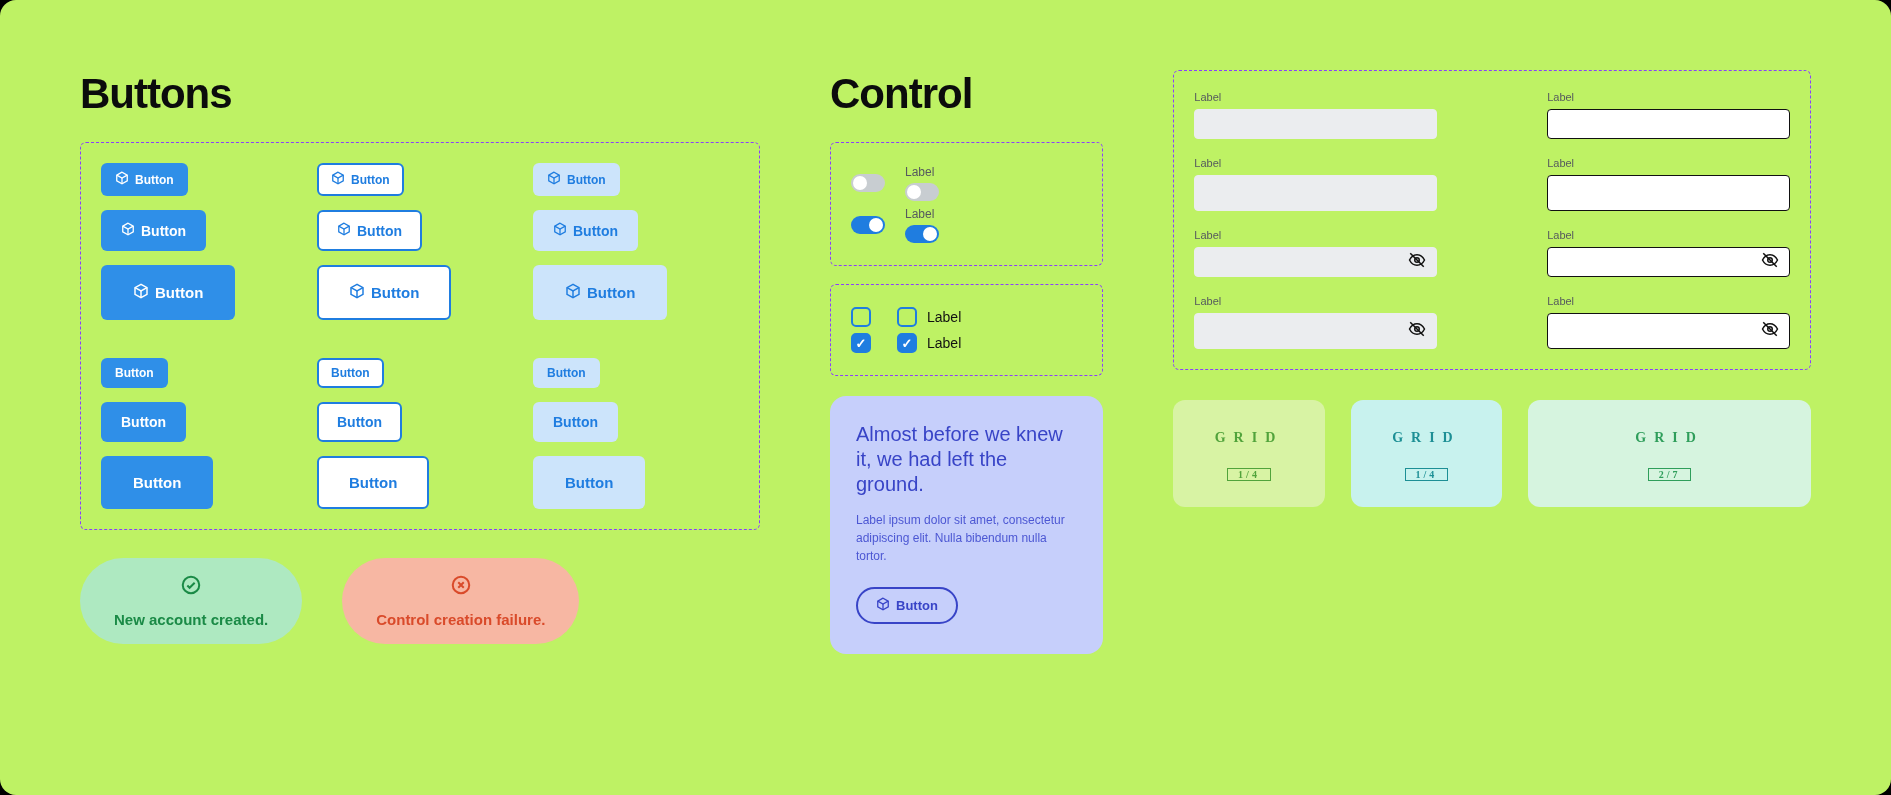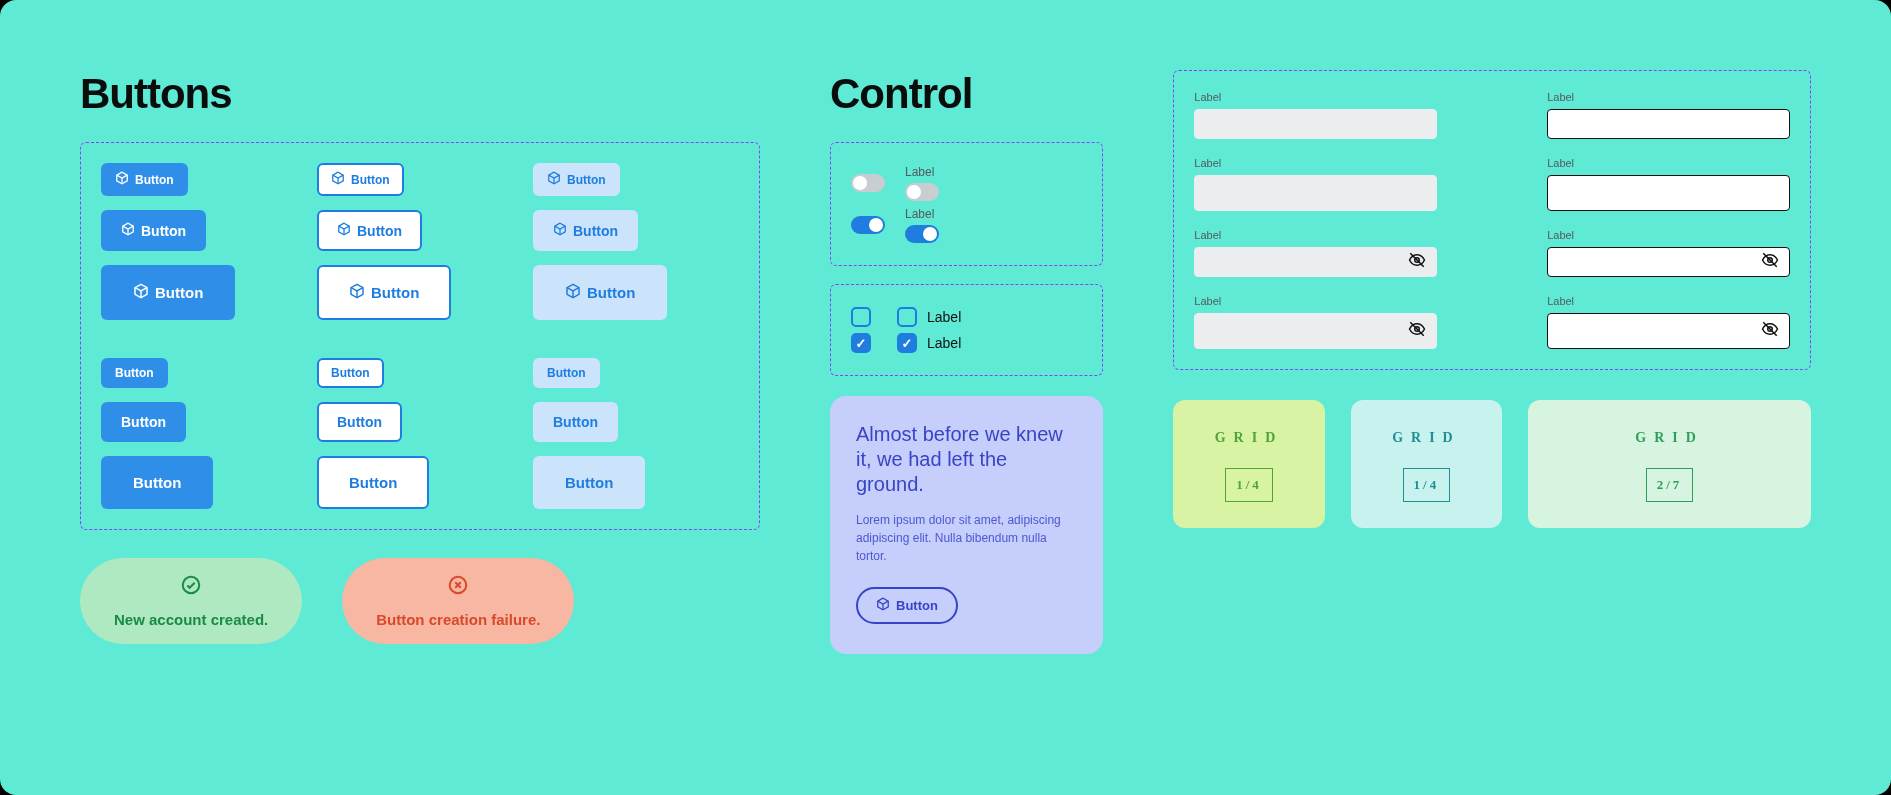--- a/index.html
+++ b/index.html
@@ -2,21 +2,21 @@
 <html><head>
 <meta charset="utf-8">
 <style>
   * { box-sizing: border-box; margin: 0; padding: 0; }
   body {
     font-family: -apple-system, BlinkMacSystemFont, "Segoe UI", Helvetica, Arial, sans-serif;
     background: #000;
     padding: 0;
   }
   .canvas {
-    background: #5eead4;
+    background: #bef264;
     border-radius: 16px;
     width: 1891px;
     height: 795px;
     padding: 70px 80px;
     position: relative;
   }
   .layout {
     display: flex;
     gap: 70px;
     align-items: flex-start;
@@ -152,22 +152,22 @@
     border-radius: 12px;
     padding: 30px 10px 26px;
     display: flex; flex-direction: column; align-items: center; gap: 22px;
     font-family: Liberation Serif, serif; font-weight: 700;
     letter-spacing: 8px; font-size: 14px;
   }
   .grid-card.green { background: #d8f3a4; color: #51a33b; flex: 1; }
   .grid-card.cyan  { background: #c8f2ee; color: #1d8f95; flex: 1; }
   .grid-card.mint  { background: #d6f4df; color: #2f9e5b; flex: 2; }
   .grid-frac {
-    letter-spacing: 3px; font-size: 13px;
-    border: 1.5px solid currentColor; padding: 8px 10px;
+    letter-spacing: 3px; font-size: 10px;
+    border: 1.5px solid currentColor; padding: 0 10px;
   }
 </style>
 </head>
 <body>
 
 <div class="canvas">
   <div class="layout">
 
     <div class="col">
       <h1>Buttons</h1>
@@ -290,21 +290,21 @@
                 <circle cx="12" cy="12" r="9"></circle>
                 <path d="M8 12.5l2.5 2.5L16 9.5"></path>
               </svg></span>
           <span>New account created.</span>
         </div>
         <div class="alert error">
           <span><svg viewBox="0 0 24 24" fill="none" stroke="currentColor" stroke-width="2.2">
                 <circle cx="12" cy="12" r="9"></circle>
                 <path d="M9 9l6 6M15 9l-6 6"></path>
               </svg></span>
-          <span>Button creation failure.</span>
+          <span>Control creation failure.</span>
         </div>
       </div>
     </div>
 
     <div class="col control-col">
       <h1>Control</h1>
 
       <div class="dashed" style="padding:16px 20px;">
         <div class="ctrl-row">
           <span class="toggle off">
@@ -342,21 +342,21 @@
           <span class="checkbox checked"></span>
           <div style="display:flex;align-items:center;gap:10px">
             <span class="checkbox checked"></span>
             <span class="chk-label">Label</span>
           </div>
         </div>
       </div>
 
       <div class="card">
         <div class="card-title">Almost before we knew it, we had left the ground.</div>
-        <div class="card-body">Lorem ipsum dolor sit amet, adipiscing adipiscing elit. Nulla bibendum nulla tortor.</div>
+        <div class="card-body">Label ipsum dolor sit amet, consectetur adipiscing elit. Nulla bibendum nulla tortor.</div>
         <button class="btn-pill">
           <span><svg viewBox="0 0 24 24" fill="none" stroke="currentColor" stroke-width="2.2">
                 <path d="M12 2 3 7v10l9 5 9-5V7l-9-5Z"></path>
                 <path d="M3 7l9 5 9-5"></path>
                 <path d="M12 22V12"></path>
               </svg></span>
           <span>Button</span>
         </button>
       </div>
     </div>

